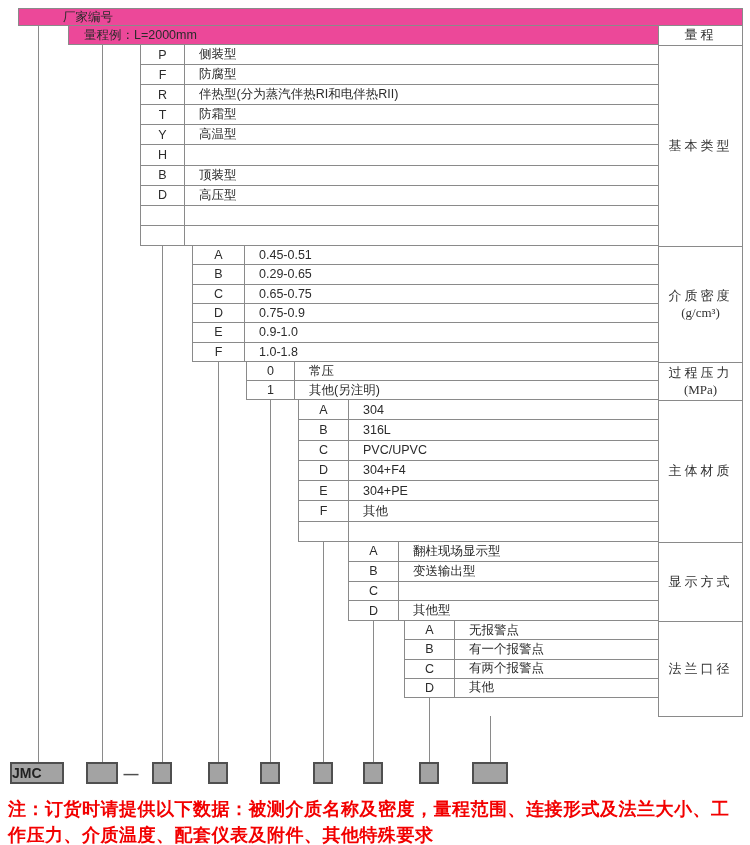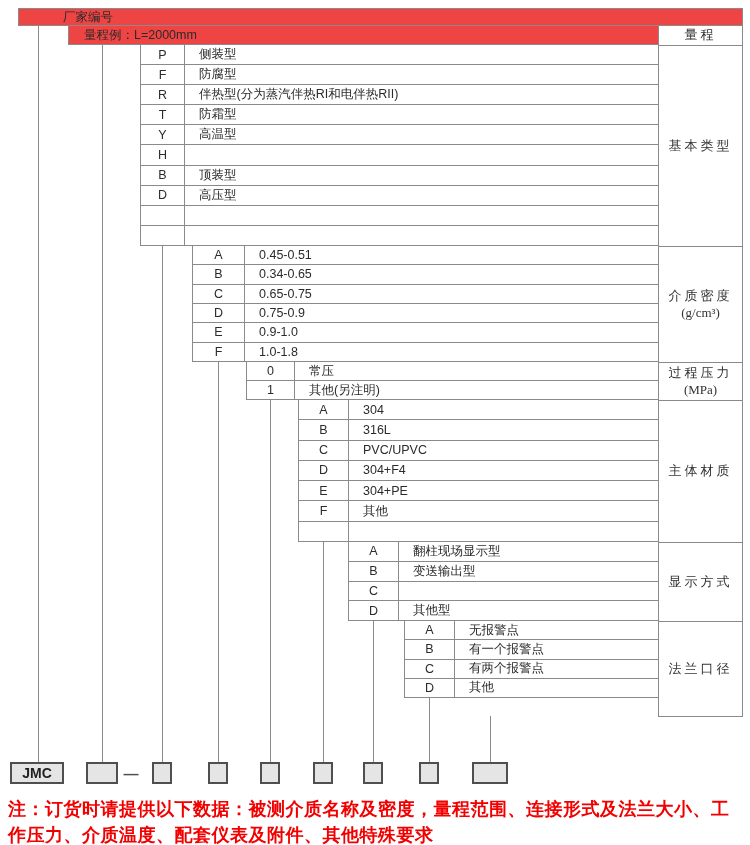--- a/index.html
+++ b/index.html
@@ -2,33 +2,33 @@
 <html><head>
 <meta charset="utf-8">
 <style>
   html,body{margin:0;padding:0;background:#fff;}
   .canvas{
     position:relative;width:750px;height:845px;background:#ffffff;
     font-family:"Liberation Sans","DejaVu Sans",sans-serif;
     color:#2b2b2b;font-size:12.5px;overflow:hidden;
   }
   .abs{position:absolute;box-sizing:border-box;}
-  .hbox{border:1px solid #8a8a8a;display:flex;align-items:center;background:#ef4444;}
+  .hbox{border:1px solid #8a8a8a;display:flex;align-items:center;background:#ec4899;}
   .group{border:1px solid #8a8a8a;border-right:none;display:flex;flex-direction:column;background:#fff;}
   .trow{flex:1;display:flex;border-bottom:1px solid #8a8a8a;}
   .trow:last-child{border-bottom:none;}
   .code{display:flex;align-items:center;justify-content:center;border-right:1px solid #8a8a8a;box-sizing:border-box;}
   .desc{flex:1;display:flex;align-items:center;padding-left:14px;box-sizing:border-box;}
   .labelcol{border:1px solid #8a8a8a;display:flex;flex-direction:column;background:#fff;
     font-family:"Liberation Serif","DejaVu Serif",serif;font-size:13px;color:#333;}
   .lcell{display:flex;flex-direction:column;align-items:center;justify-content:center;
     border-bottom:1px solid #8a8a8a;box-sizing:border-box;letter-spacing:3px;line-height:1.25;}
   .lcell:last-child{border-bottom:none;align-items:center;}
   .vline{border-left:1px solid #8a8a8a;width:0;}
-  .cbox{border:2px solid #4f4f4f;background:#e5e5e5;display:flex;align-items:center;justify-content:center;}
+  .cbox{border:2px solid #4f4f4f;background:#a3a3a3;display:flex;align-items:center;justify-content:flex-start;}
   .dash{display:flex;align-items:center;justify-content:center;color:#4f4f4f;font-weight:bold;font-size:15px;}
   .note{color:#f20000;font-weight:bold;font-size:18px;line-height:1.45;letter-spacing:0.5px;}
   .jmc{font-weight:bold;font-size:14px;color:#222;}
 </style>
 </head>
 <body>
 
 <div class="canvas">
 
   <div class="abs hbox" style="left:18px;top:8px;width:725px;height:18px;">
@@ -107,21 +107,21 @@
     </div>
   </div>
 
   <div class="abs group" style="left:192px;top:245px;width:466px;height:117px;">
     <div class="trow">
       <div class="code" style="width:52px;">A</div>
       <div class="desc">0.45-0.51</div>
     </div>
     <div class="trow">
       <div class="code" style="width:52px;">B</div>
-      <div class="desc">0.34-0.65</div>
+      <div class="desc">0.29-0.65</div>
     </div>
     <div class="trow">
       <div class="code" style="width:52px;">C</div>
       <div class="desc">0.65-0.75</div>
     </div>
     <div class="trow">
       <div class="code" style="width:52px;">D</div>
       <div class="desc">0.75-0.9</div>
     </div>
     <div class="trow">

